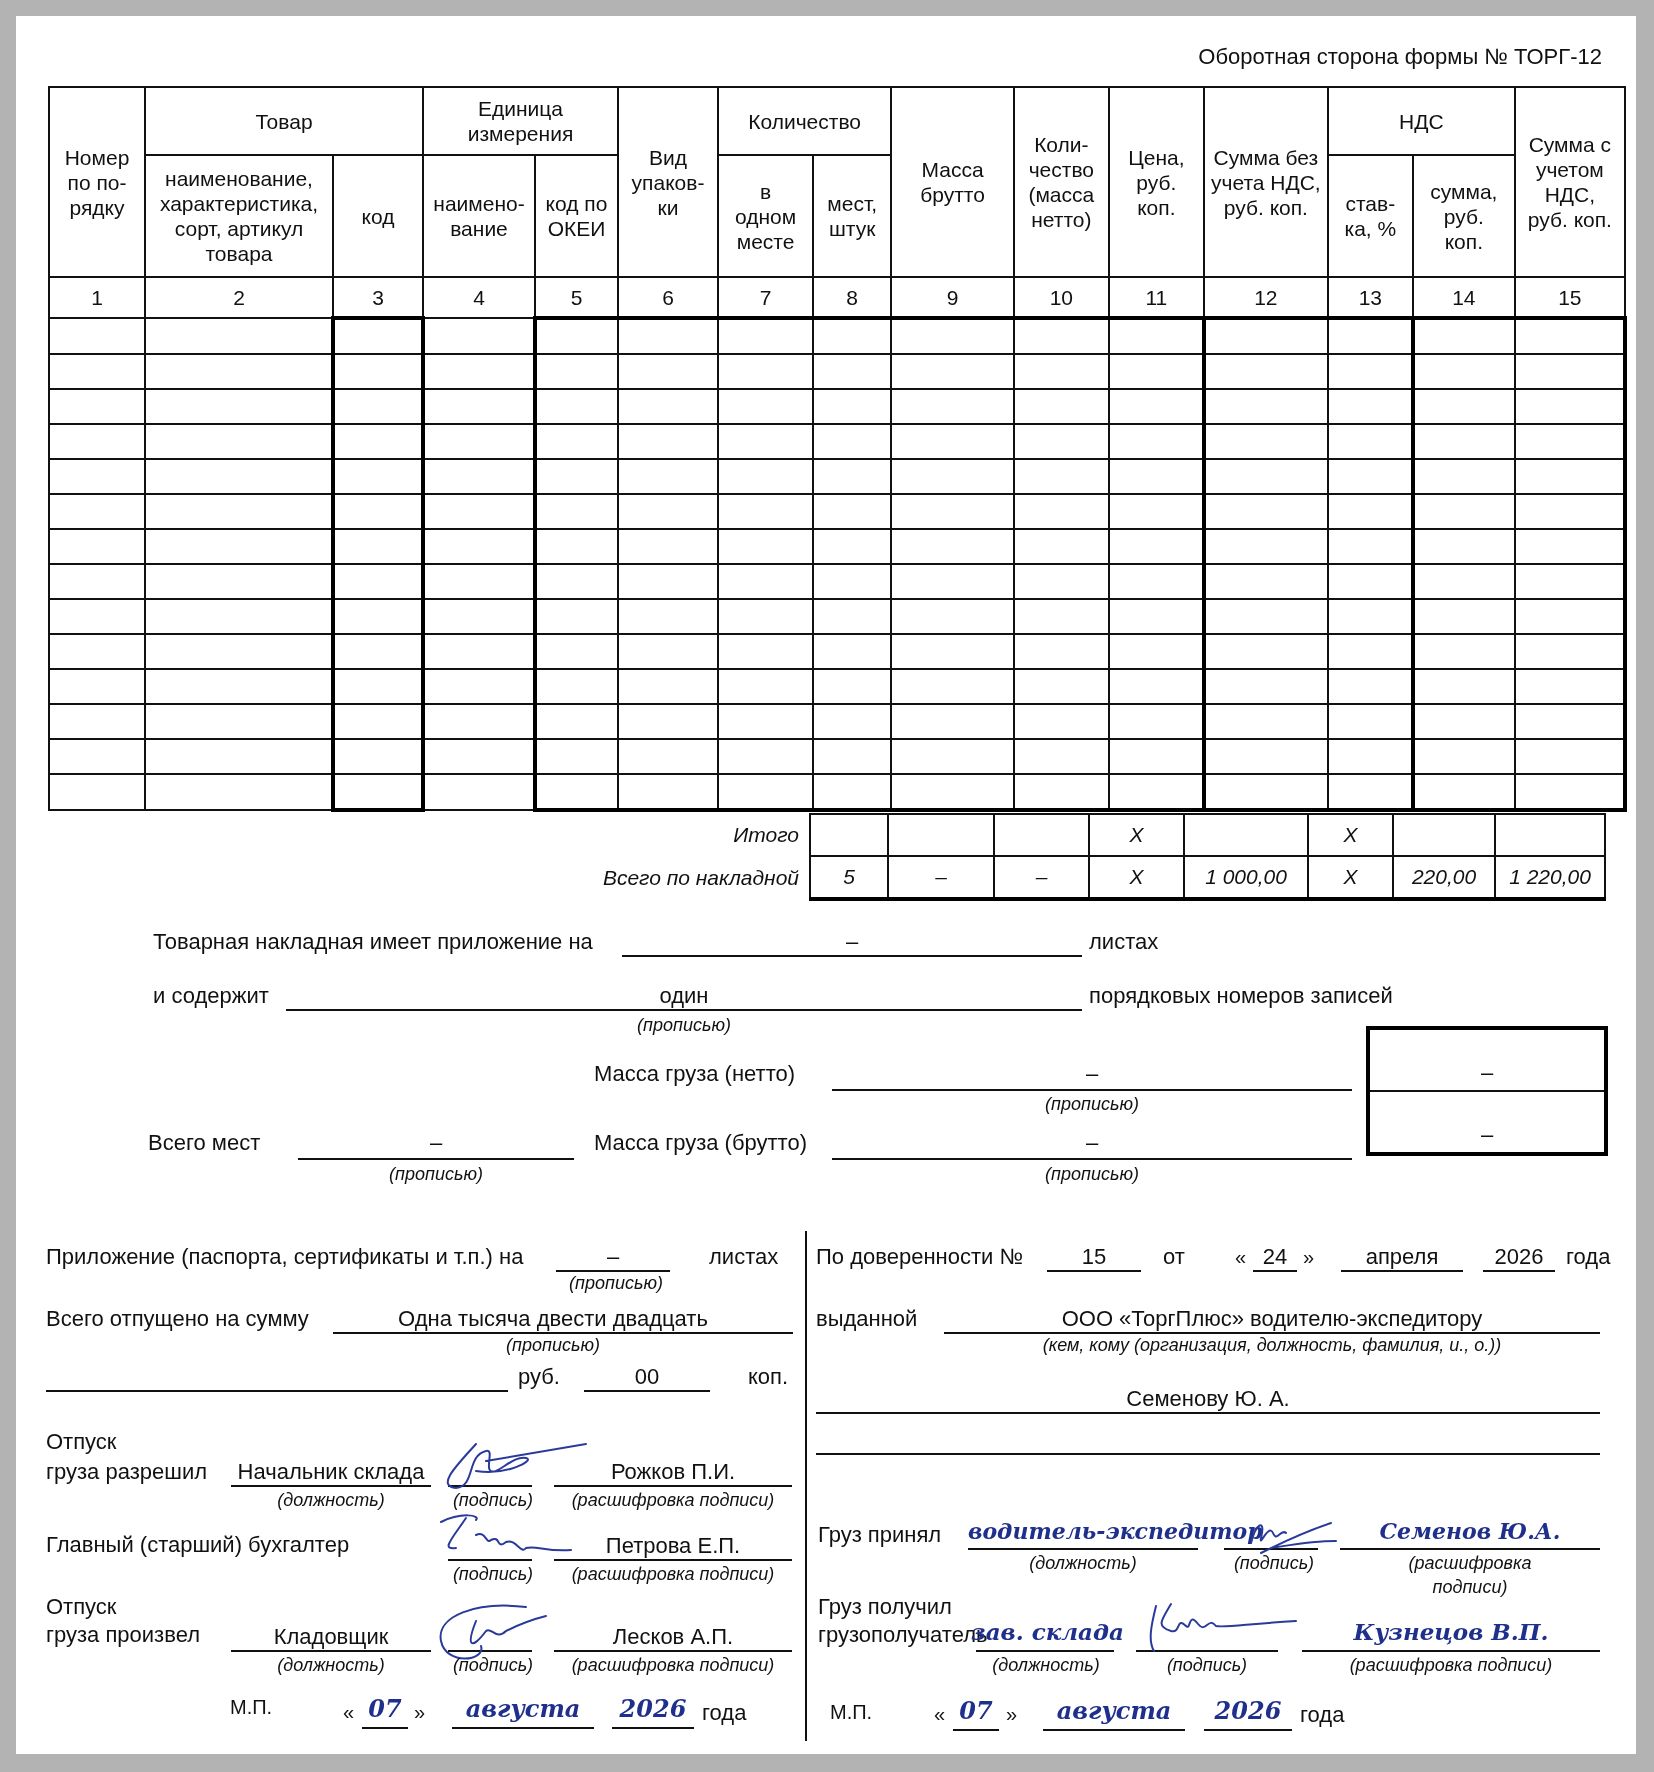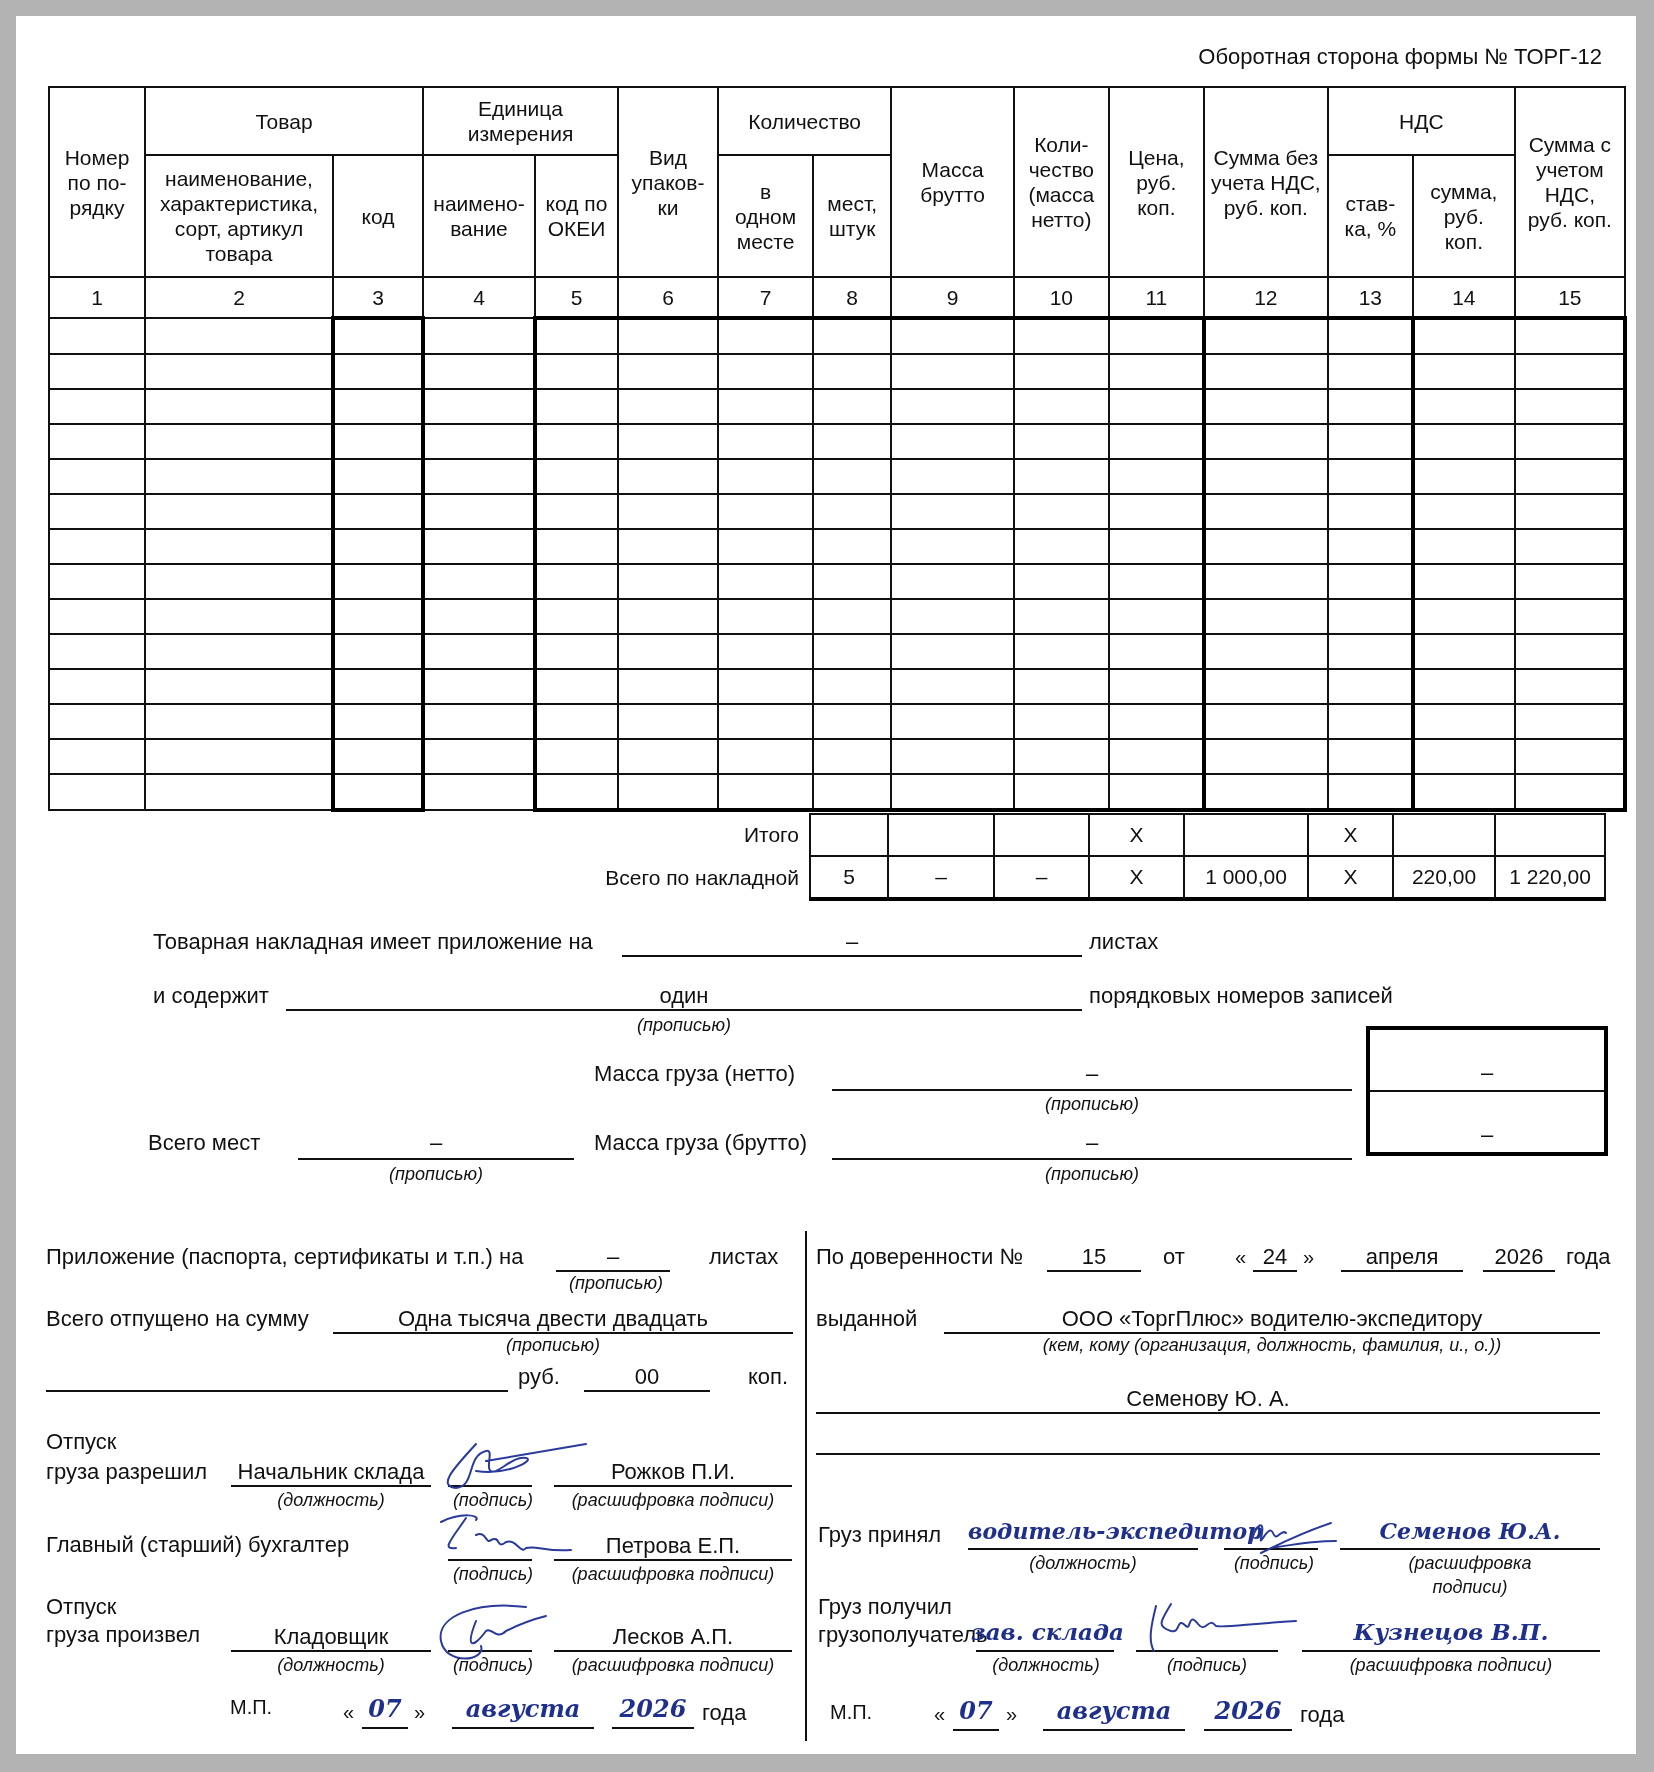--- a/index.html
+++ b/index.html
@@ -14,21 +14,21 @@
   .formtitle{position:absolute;right:34px;top:28px;font-size:22px;}
   
   table.grid{position:absolute;left:32px;top:70px;border-collapse:collapse;table-layout:fixed;}
   table.grid td{border:2px solid #111;font-size:21px;line-height:25px;text-align:center;vertical-align:middle;padding:0;overflow:hidden;}
   table.grid tr.num td{height:38px;}
   table.grid tr.data td{height:33px;}
   table.grid td.bl{border-left:4px solid #000;}
   table.grid td.br{border-right:4px solid #000;}
   table.grid tr.first td.thickT{border-top:4px solid #000;}
   table.grid tr.last td.thickB{border-bottom:4px solid #000;}
-  table.tot{position:absolute;border-collapse:collapse;table-layout:fixed;}
+  table.tot{position:absolute;border-collapse:collapse;table-layout:fixed;font-style:italic;}
   table.tot td{border:2px solid #111;font-size:21px;text-align:center;height:40px;padding:0;}
   table.tot td.lbl{border:none;text-align:right;padding-right:10px;}
   .mbox{position:absolute;left:1350px;top:1010px;width:234px;height:122px;border:4px solid #000;}
   .mbox .row{height:60px;position:relative;}
   .mbox .row+ .row{border-top:2px solid #111;}
   .mbox .row span{position:absolute;bottom:4px;left:0;right:0;text-align:center;font-size:22px;}
   .vdiv{position:absolute;left:789px;top:1215px;width:0;height:510px;border-left:2px solid #111;}
   svg.sig{position:absolute;overflow:visible;}
   svg.sig path{fill:none;stroke:#2a3a9a;stroke-width:2;stroke-linecap:round;}
 </style>

